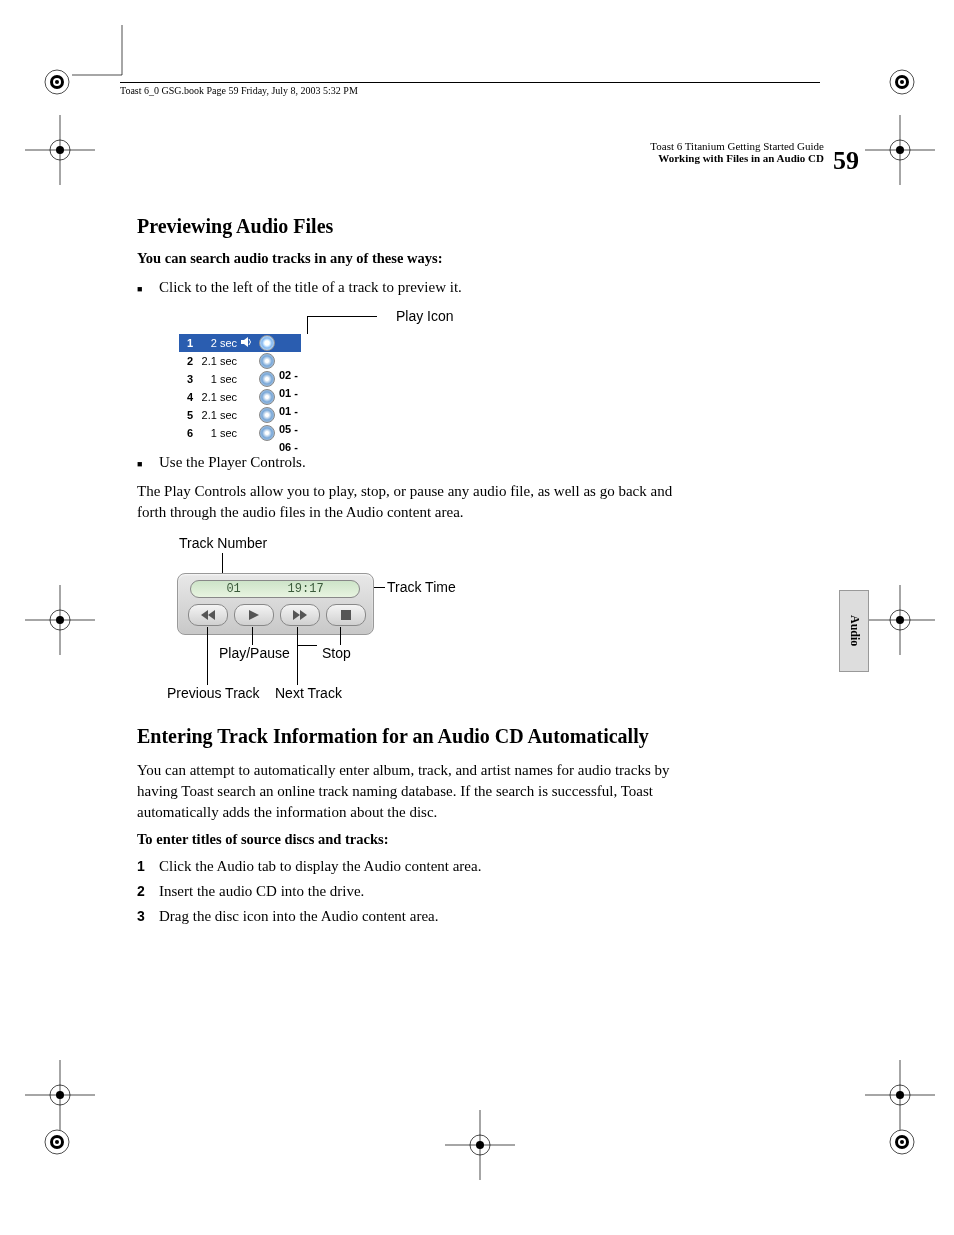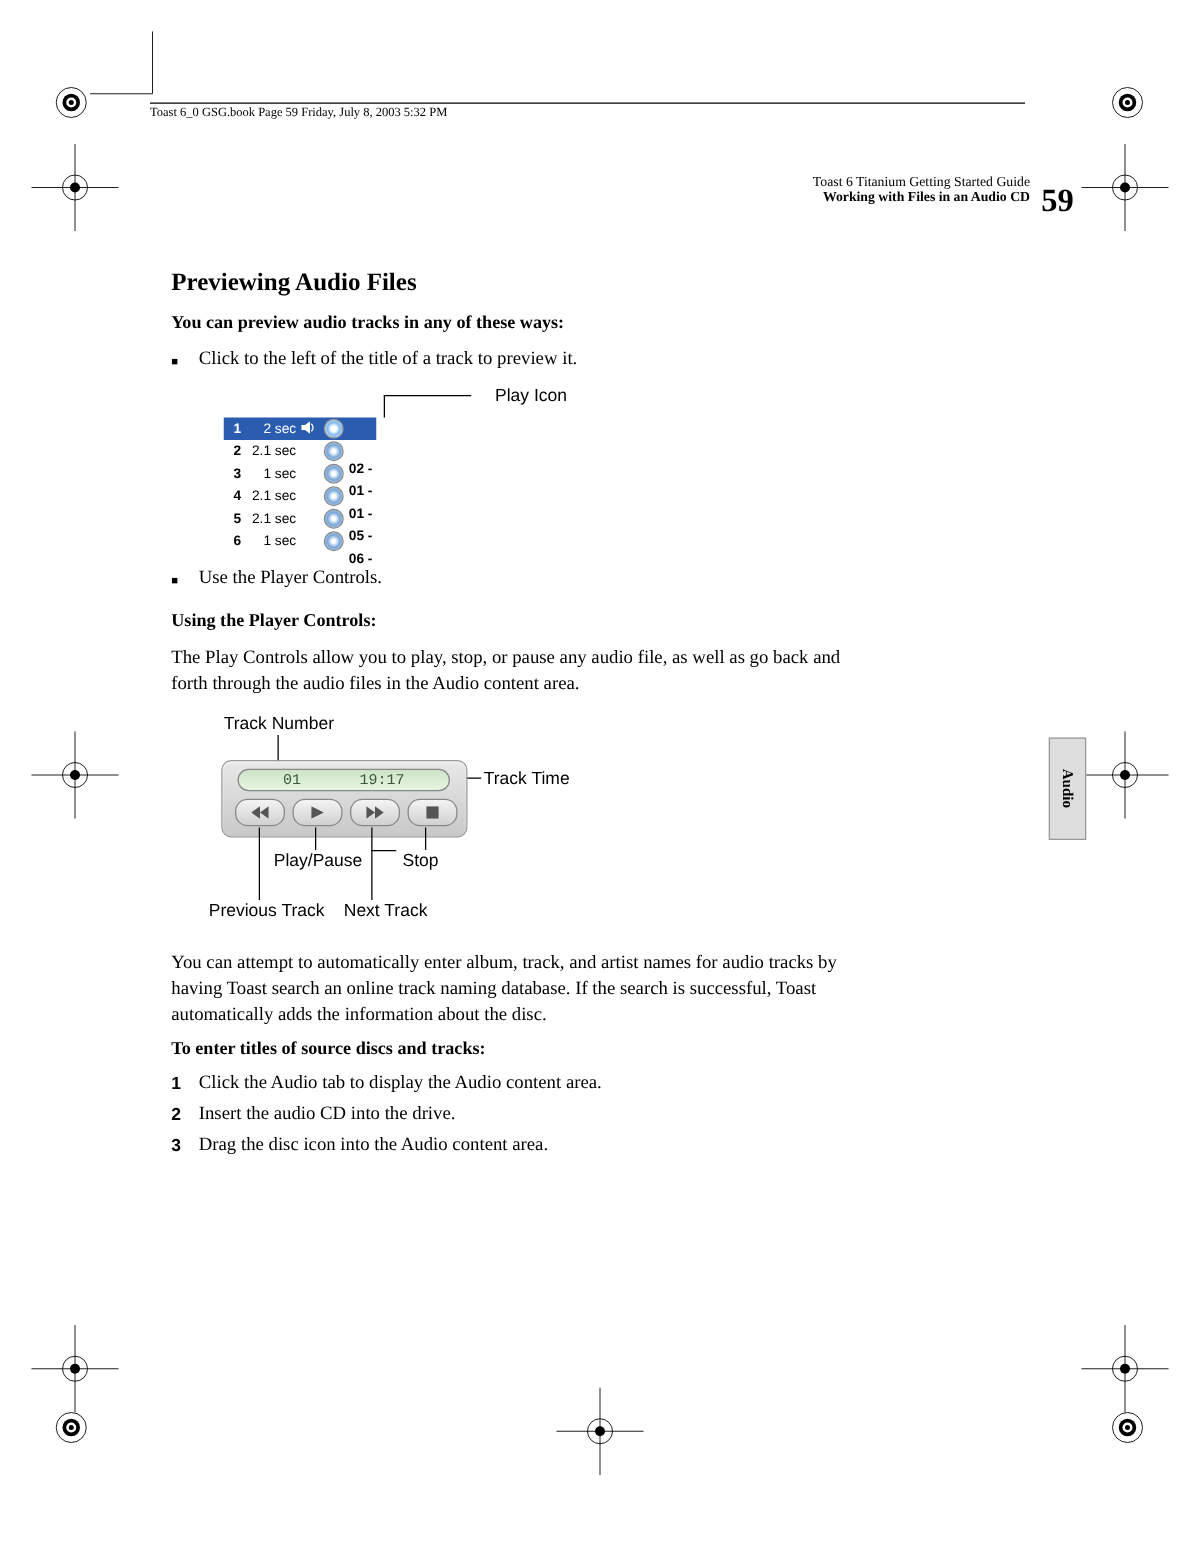--- a/index.html
+++ b/index.html
@@ -343,21 +343,21 @@
 <div class="page-number">59</div>
 
 <div class="side-tab">
   <span>Audio</span>
 </div>
 
 <div class="content">
 
   <h2>Previewing Audio Files</h2>
 
-  <p class="bold-lead">You can preview audio tracks in any of these ways:</p>
+  <p class="bold-lead">You can search audio tracks in any of these ways:</p>
 
   <div class="bullet-row">
     <div class="sq">■</div>
     <div class="txt">Click to the left of the title of a track to preview it.</div>
   </div>
 
   <div class="figure1">
     <div class="play-icon-line-v"></div>
     <div class="play-icon-line"></div>
     <div class="play-icon-label">Play Icon</div>
@@ -408,21 +408,20 @@
           <span class="tt">06 -</span>
         </div>
       </div>
   </div>
 
   <div class="bullet-row">
     <div class="sq">■</div>
     <div class="txt">Use the Player Controls.</div>
   </div>
 
-  <p class="bold-lead" style="margin-top:16px;">Using the Player Controls:</p>
 
   <p class="body-p">The Play Controls allow you to play, stop, or pause any audio file, as well as go back and forth through the audio files in the Audio content area.</p>
 
   <div class="figure2">
     <div class="f2-label" style="left:22px; top:0;">Track Number</div>
     <div class="f2-line" style="left:65px; top:18px; width:1px; height:24px;"></div>
 
     <div class="f2-label" style="left:230px; top:44px;">Track Time</div>
     <div class="f2-line" style="left:160px; top:52px; width:68px; height:1px;"></div>
 
@@ -464,20 +463,21 @@
     <div class="f2-line" style="left:183px; top:92px; width:1px; height:18px;"></div>
 
     <div class="f2-label" style="left:10px; top:150px;">Previous Track</div>
     <div class="f2-line" style="left:50px; top:92px; width:1px; height:58px;"></div>
 
     <div class="f2-label" style="left:118px; top:150px;">Next Track</div>
     <div class="f2-line" style="left:140px; top:92px; width:1px; height:58px;"></div>
     <div class="f2-line" style="left:140px; top:110px; width:20px; height:1px;"></div>
   </div>
 
+  <h2 style="margin-top:4px;">Entering Track Information for an Audio CD Automatically</h2>
 
   <p class="body-p">You can attempt to automatically enter album, track, and artist names for audio tracks by having Toast search an online track naming database. If the search is successful, Toast automatically adds the information about the disc.</p>
 
   <p class="bold-lead">To enter titles of source discs and tracks:</p>
 
   <div class="num-list" id="steps">
       <div class="num-row">
         <div class="n">1</div>
         <div class="t">Click the Audio tab to display the Audio content area.</div>
       </div>

